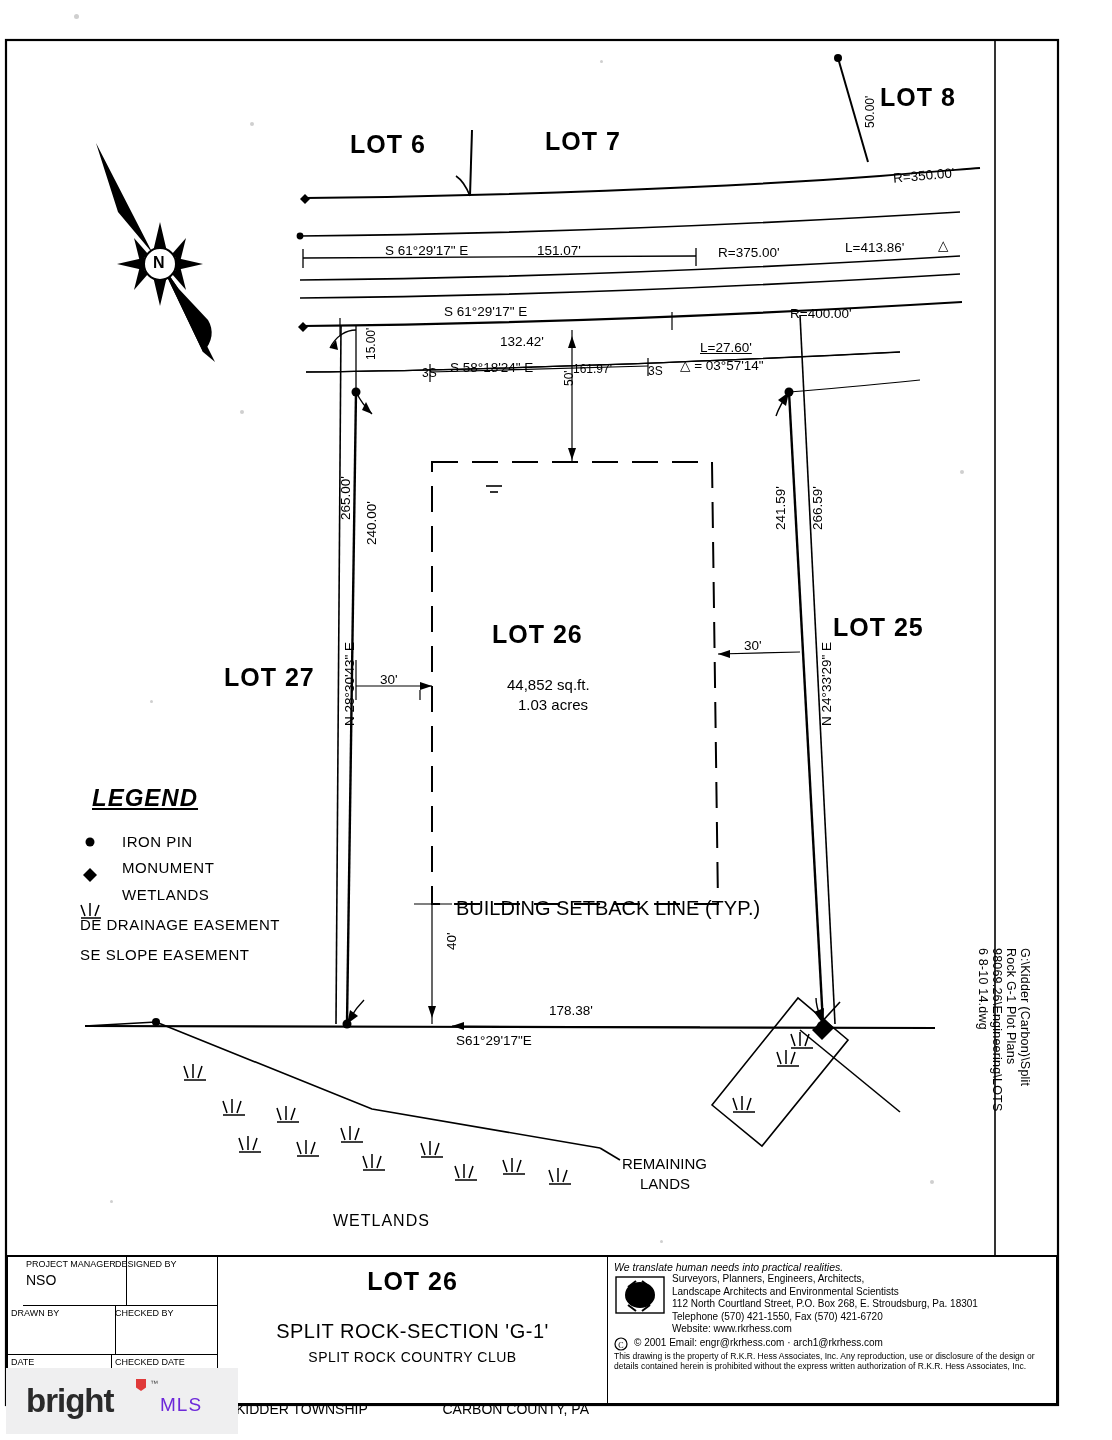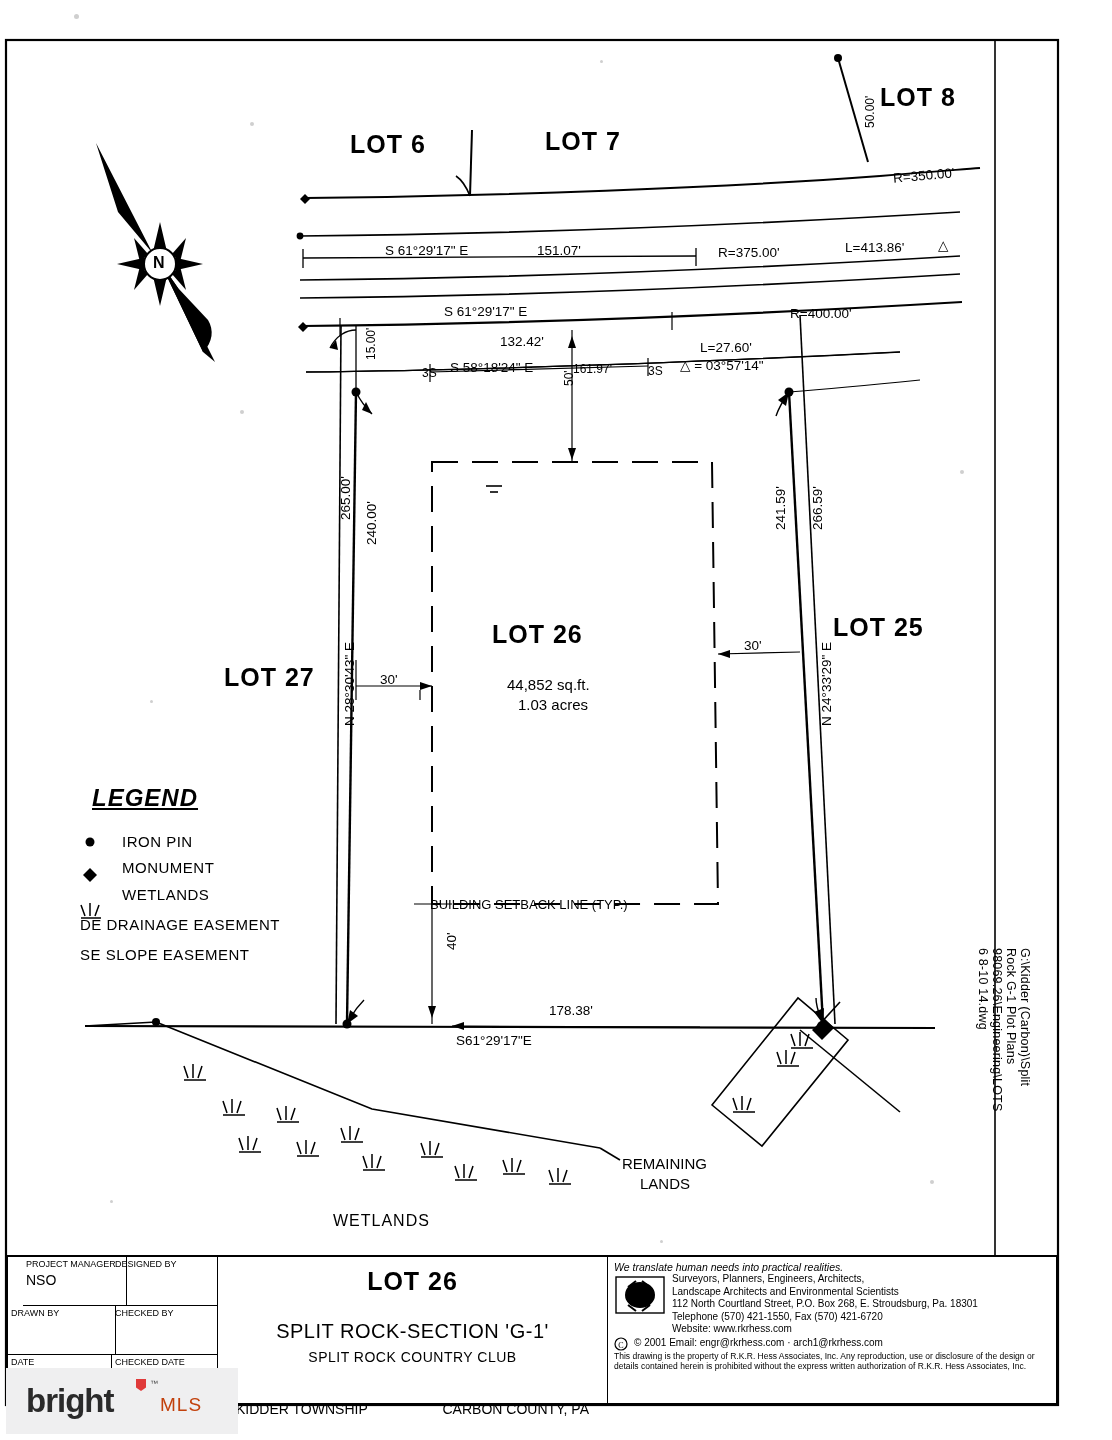--- a/index.html
+++ b/index.html
@@ -20,21 +20,21 @@
   .tb-cell{position:absolute;box-sizing:border-box;border-right:1.5px solid #000;border-bottom:1.5px solid #000;font-size:9px;padding:2px 3px;}
   .tb-val{font-size:14px;padding-top:3px;}
   .tb-mid{position:absolute;left:210px;top:0;width:390px;height:146px;box-sizing:border-box;border-right:1.5px solid #000;text-align:center;}
   .tb-right{position:absolute;left:600px;top:0;width:448px;height:146px;box-sizing:border-box;padding:4px 6px;}
   .rkr{font-size:21px;font-weight:bold;letter-spacing:-.3px;}
   .rkr-it{font-size:10.5px;font-style:italic;}
   .rkr-sm{font-size:10px;line-height:12.5px;}
   .rkr-tiny{font-size:8.5px;line-height:10px;}
   .bright{position:absolute;left:6px;top:1368px;width:232px;height:66px;background:#efeff0;}
   .bright-t{position:absolute;left:26px;top:1382px;font-size:33px;font-weight:bold;color:#2a2a2a;letter-spacing:-1px;}
-  .bright-m{position:absolute;left:160px;top:1394px;font-size:19px;color:#c2410c;letter-spacing:1px;}
+  .bright-m{position:absolute;left:160px;top:1394px;font-size:19px;color:#6d28d9;letter-spacing:1px;}
   .tm{position:absolute;left:150px;top:1379px;font-size:8px;color:#4a4a4a;}
   .flag{position:absolute;left:136px;top:1379px;width:10px;height:12px;background:#e03a3a;clip-path:polygon(0 0,100% 0,100% 70%,50% 100%,0 70%);}
   .filepath{position:absolute;font-size:12.5px;letter-spacing:.2px;}
 </style>
 </head>
 <body>
 
 <div id="sheet">
 
   <div class="noise" style="left:74px;top:14px;width:5px;height:5px;"></div>
@@ -200,21 +200,21 @@
   <div class="lbl dim" style="left:893px;top:168px;transform:rotate(-5deg);">R=350.00'</div>
   <div class="lbl dim" style="left:385px;top:243px;">S 61°29'17" E</div>
   <div class="lbl dim" style="left:537px;top:243px;">151.07'</div>
   <div class="lbl dim" style="left:718px;top:245px;">R=375.00'</div>
   <div class="lbl dim" style="left:845px;top:240px;">L=413.86'</div>
   <div class="lbl dim" style="left:938px;top:237px;">△</div>
   <div class="lbl dim" style="left:790px;top:306px;">R=400.00'</div>
 
   <div class="lbl dim" style="left:444px;top:304px;">S 61°29'17" E</div>
   <div class="lbl dim" style="left:500px;top:334px;">132.42'</div>
-  <div class="lbl dim" style="left:700px;top:340px;">L=27.60'</div>
+  <div class="lbl dim" style="left:700px;top:340px;text-decoration:underline;">L=27.60'</div>
   <div class="lbl dim" style="left:680px;top:357px;">△ = 03°57'14"</div>
 
   <div class="lbl dim-sm rot90" style="left:364px;top:360px;">15.00'</div>
   <div class="lbl dim-sm" style="left:422px;top:366px;">3S</div>
   <div class="lbl dim" style="left:450px;top:360px;">S 58°18'24" E</div>
   <div class="lbl dim-sm" style="left:573px;top:362px;">161.97'</div>
   <div class="lbl dim-sm" style="left:648px;top:364px;">3S</div>
 
   <div class="lbl dim-sm rot90" style="left:562px;top:386px;">50'</div>
 
@@ -223,21 +223,21 @@
   <div class="lbl dim rot90" style="left:342px;top:726px;">N 28°30'43" E</div>
 
   <div class="lbl dim rot90" style="left:773px;top:530px;">241.59'</div>
   <div class="lbl dim rot90" style="left:810px;top:530px;">266.59'</div>
   <div class="lbl dim rot90" style="left:819px;top:726px;">N 24°33'29" E</div>
 
   <div class="lbl dim" style="left:380px;top:672px;">30'</div>
   <div class="lbl dim" style="left:744px;top:638px;">30'</div>
   <div class="lbl dim rot90" style="left:444px;top:950px;">40'</div>
 
-  <div class="lbl dim" style="left:430px;top:897px;font-size:13px;">BUILDING SETBACK LINE (TYP.)</div>
+  <div class="lbl dim" style="left:456px;top:897px;font-size:20px;">BUILDING SETBACK LINE (TYP.)</div>
 
   <div class="lbl dim" style="left:549px;top:1003px;">178.38'</div>
   <div class="lbl dim" style="left:456px;top:1033px;">S61°29'17"E</div>
 
   <div class="lbl dim" style="left:622px;top:1155px;font-size:15px;">REMAINING</div>
   <div class="lbl dim" style="left:640px;top:1175px;font-size:15px;">LANDS</div>
   <div class="lbl dim" style="left:333px;top:1212px;font-size:16px;letter-spacing:1px;">WETLANDS</div>
   <div class="lbl" style="left:153px;top:254px;font-size:16px;font-weight:bold;">N</div>
 
   <div class="filepath rotr" style="left:1032px;top:948px;">G:\Kidder (Carbon)\Split Rock G-1 Plot Plans 98069.26\Engineering\LOTS 6 8-10 14.dwg</div>

